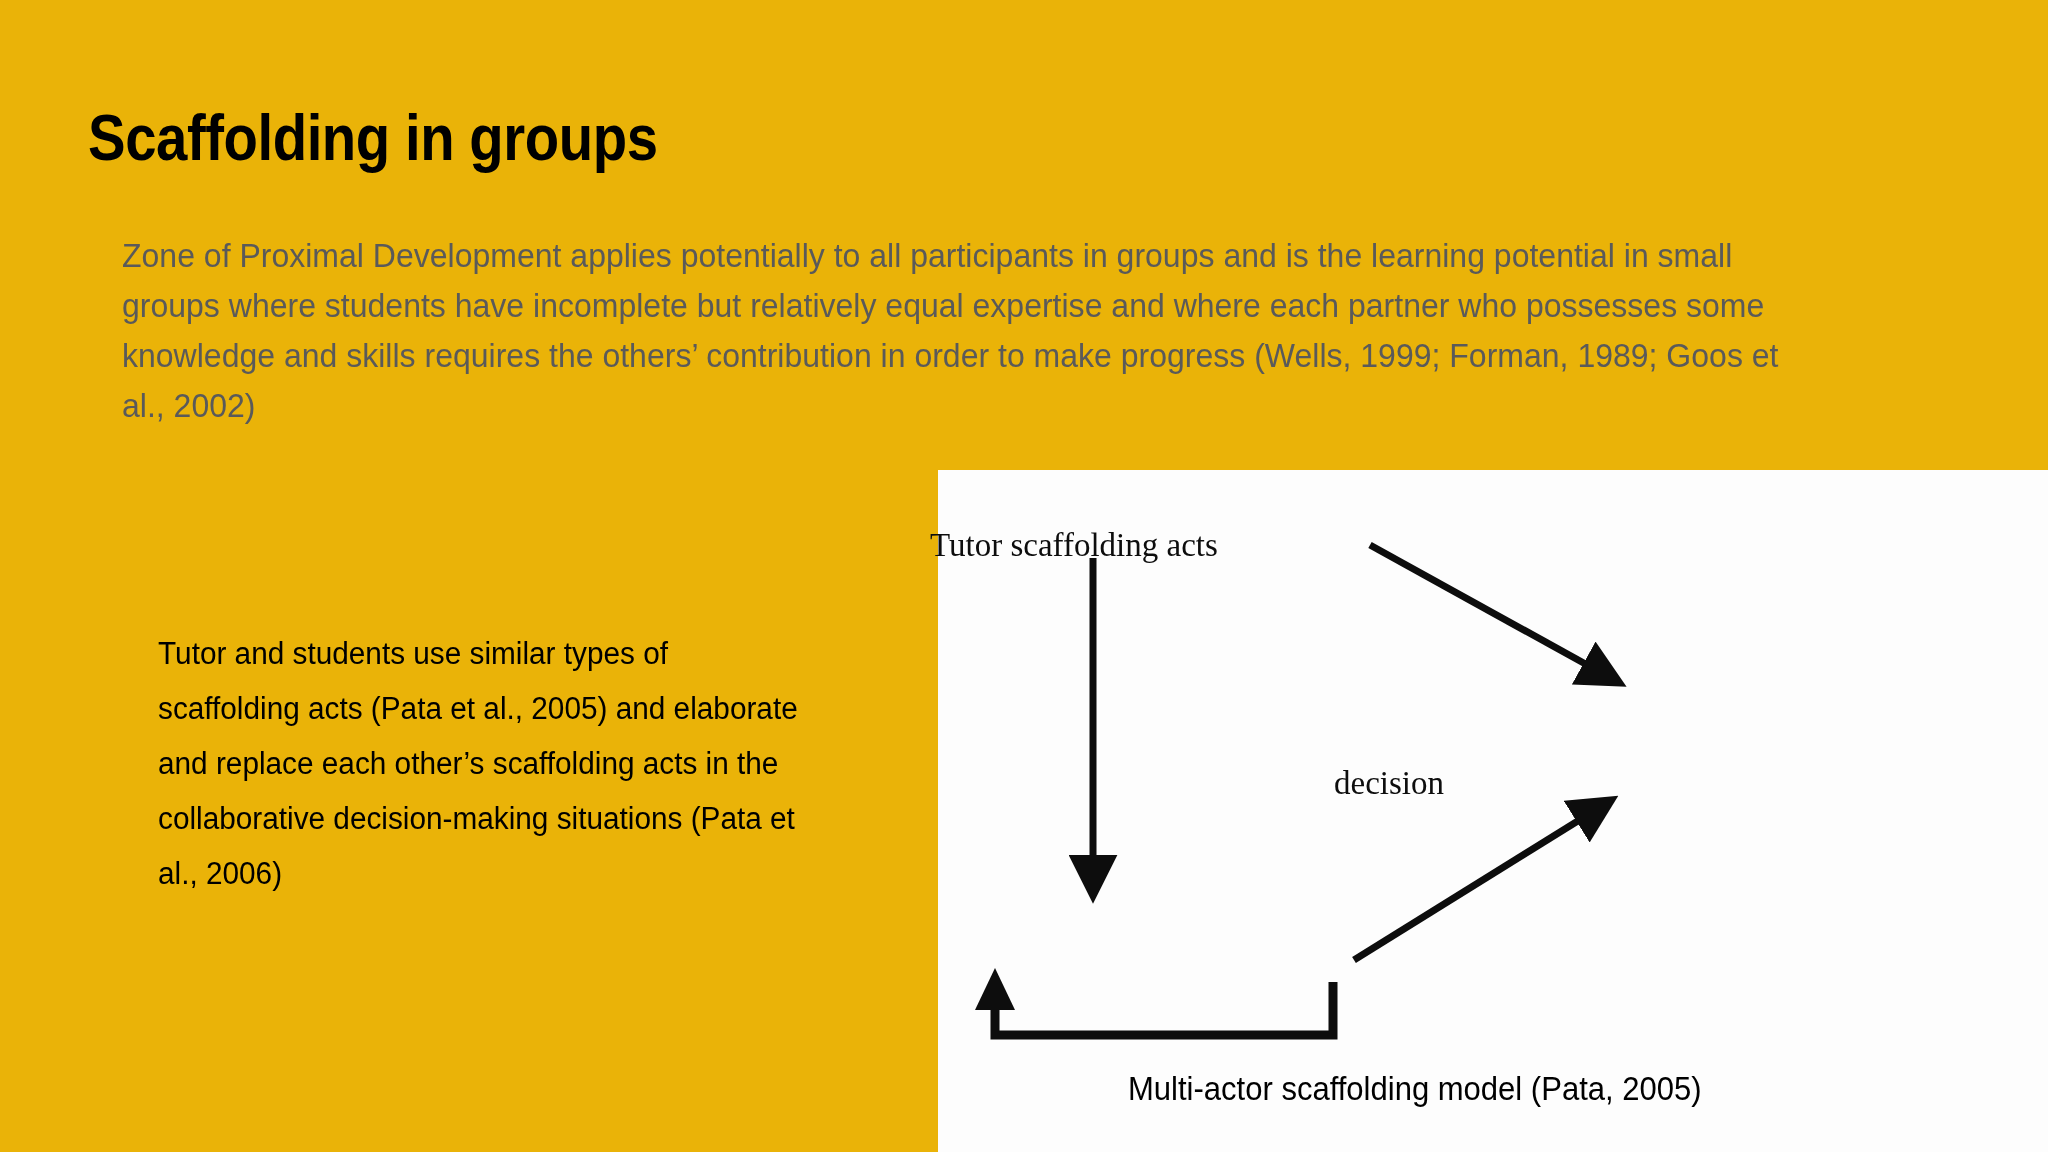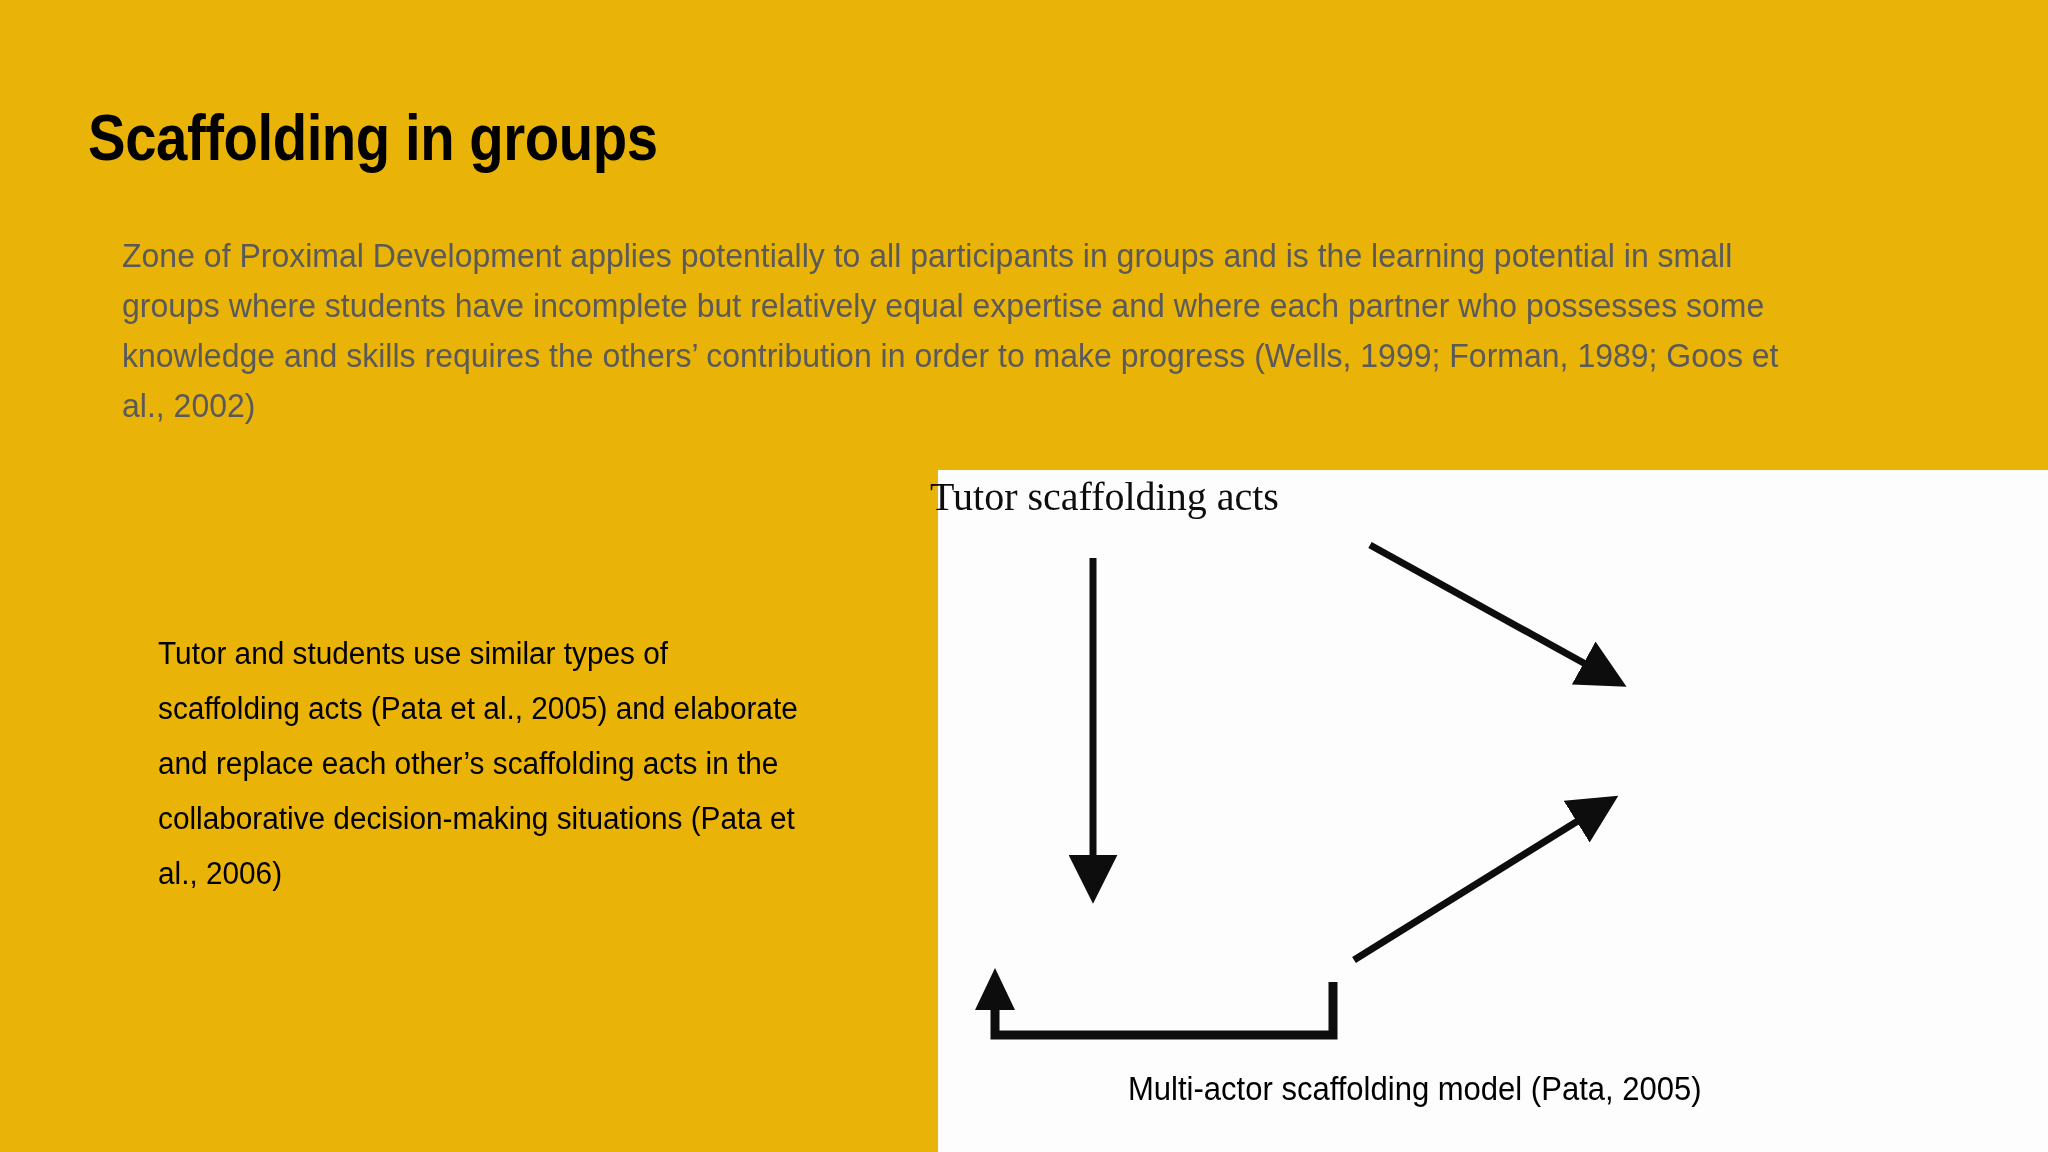--- a/index.html
+++ b/index.html
@@ -78,24 +78,25 @@
     left: 0;
     top: 0;
     width: 1110px;
     height: 682px;
     overflow: visible;
   }
 
   .node-label {
     position: absolute;
     font-family: "Liberation Serif", serif;
-    font-size: 40px;
+    font-size: 33px;
     color: #0d0d0d;
     line-height: 58px;
     white-space: pre;
+    margin-top: 48px;
   }
   #node-tutor  { left: -8px;  top: -2px;  }
   #node-peer   { left: 3px;   top: 418px; }
   #node-students {
     left: 396px;
     top: 120px;
     line-height: 58px;
   }
 
   
@@ -137,19 +138,20 @@
       <line x1="416" y1="490" x2="672" y2="331" stroke="#0d0d0d" stroke-width="7" marker-end="url(#arrowhead)"></line>
 
       <path d="M57,535 L57,565 L395,565 L395,512" fill="none" stroke="#0d0d0d" stroke-width="9" stroke-linecap="butt" stroke-linejoin="miter"></path>
       <path d="M57,498 L77,540 L37,540 Z" fill="#0d0d0d"></path>
     </svg>
 
     <div class="node-label" id="node-tutor">Tutor scaffolding acts</div>
 
 
     <div class="node-label" id="node-students">
+      <div>decision</div>
     </div>
 
   </div>
 
   <div id="diagram-caption">Multi-actor scaffolding model (Pata, 2005)</div>
 
 </div>
 
 </body></html>

